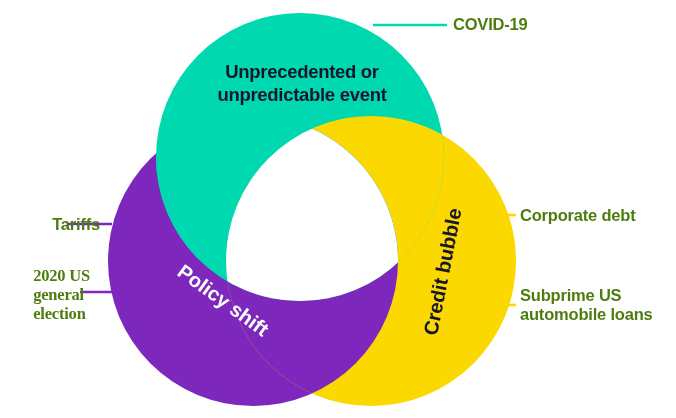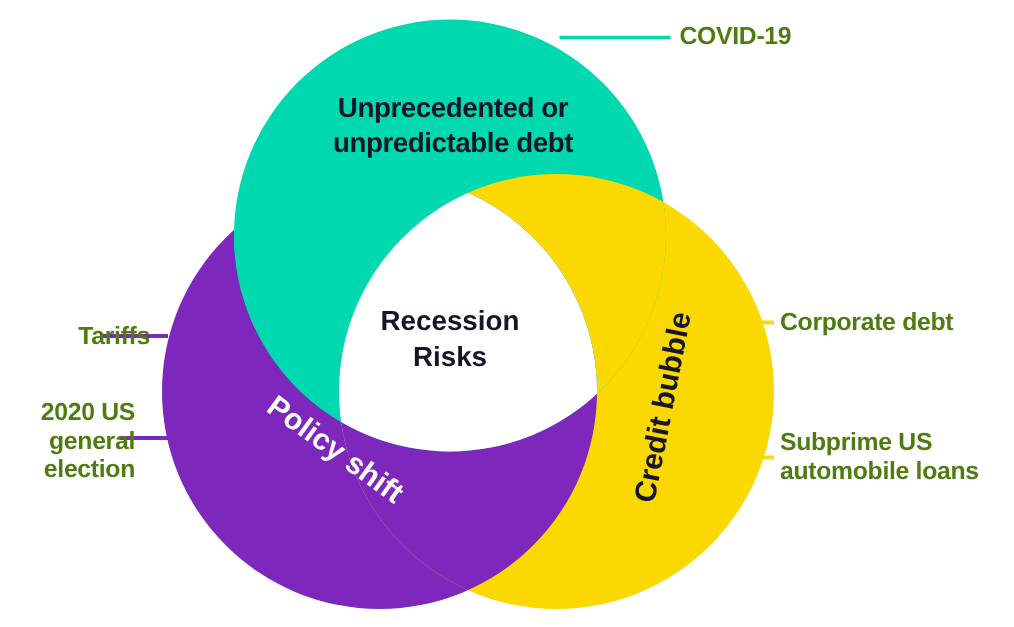--- a/index.html
+++ b/index.html
@@ -39,21 +39,21 @@
     white-space: pre-line;
   }
   .callout-right { text-align: left; }
   .callout-left  { text-align: right; }
 
   #label-covid      { left: 453px; top: 15px; }
   #label-corporate  { left: 520px; top: 206px; }
   #label-student    { left: 520px; top: 254px; }
   #label-subprime   { left: 520px; top: 286px; }
   #label-tariffs    { right: 576px; top: 215px; }
-  #label-election   { right: 586px; top: 266px; text-align: right; }
+  #label-election   { right: 586px; top: 266px; text-align: left; font-family: Liberation Serif, serif; }
 
   .circle-text {
     position: absolute;
     font-weight: bold;
     color: #15152b;
     text-align: center;
     white-space: pre-line;
   }
   #text-green {
     left: 188px;
@@ -152,28 +152,26 @@
 
     <line x1="373" y1="25" x2="447" y2="25" stroke="#00d9b0" stroke-width="2.4"></line>
     <line x1="506" y1="215" x2="516" y2="215" stroke="#fbd900" stroke-width="2.6"></line>
     <line x1="506" y1="263" x2="516" y2="263" stroke="#fbd900" stroke-width="2.6"></line>
     <line x1="501" y1="305" x2="516" y2="305" stroke="#fbd900" stroke-width="2.6"></line>
     <line x1="68" y1="224" x2="112" y2="224" stroke="#7d27bc" stroke-width="2.6"></line>
     <line x1="80" y1="292" x2="113" y2="292" stroke="#7d27bc" stroke-width="2.6"></line>
   </svg>
 
   <div class="circle-text" id="text-green">Unprecedented or
-unpredictable debt</div>
+unpredictable event</div>
 
   <div class="circle-text" id="text-purple">Policy shift</div>
 
   <div class="circle-text" id="text-yellow">Credit bubble</div>
 
-  <div class="circle-text" id="text-center">Recession
-Risks</div>
 
   <div class="callout-label callout-right" id="label-covid">COVID-19</div>
 
   <div class="callout-label callout-right" id="label-corporate">Corporate debt</div>
 
 
   <div class="callout-label callout-right" id="label-subprime">Subprime US
 automobile loans</div>
 
   <div class="callout-label callout-left" id="label-tariffs">Tariffs</div>

